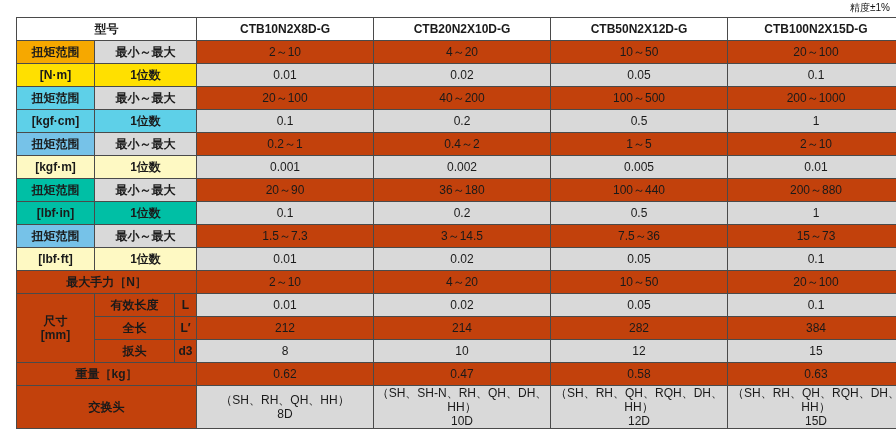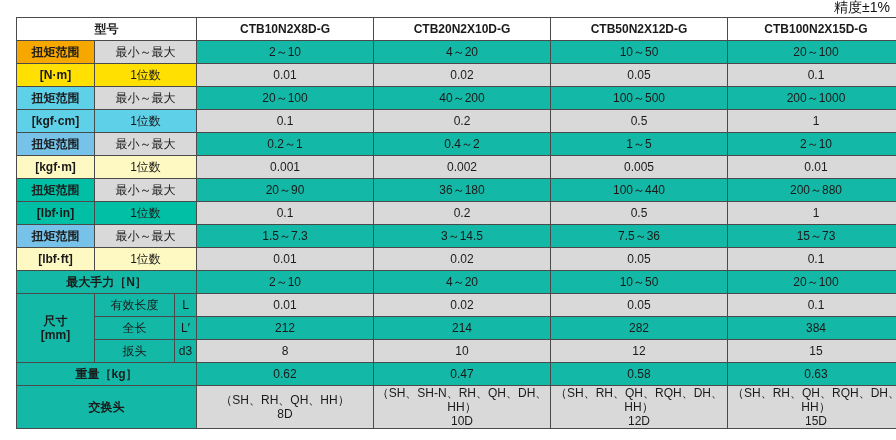--- a/index.html
+++ b/index.html
@@ -16,21 +16,21 @@
     overflow: hidden;
   }
   .page {
     position: relative;
     width: 896px;
     height: 440px;
     box-sizing: border-box;
   }
   .accuracy-note {
     text-align: right;
-    font-size: 14px;
+    font-size: 10px;
     color: #111;
     padding: 1px 6px 2px 16px;
     height: 14px;
     line-height: 13px;
   }
   table.spec {
     border-collapse: collapse;
     table-layout: fixed;
     width: 806px;
     margin-left: 16px;
@@ -58,25 +58,25 @@
   .hdr-code {
     background: #ffffff;
     font-weight: bold;
   }
   .unit-label {
     font-weight: bold;
     font-size: 12px;
     line-height: 15px;
   }
   .sub-label {
-    font-weight: normal;
+    font-weight: bold;
     font-size: 11.5px;
   }
   .grey { background: #d9d9d9; }
-  .white { background: #14b8a6; }
+  .white { background: #c2410c; }
 
   .u-orange { background: #f6a800; }
   .u-yellow { background: #ffe000; }
   .u-cyan   { background: #5ed0e8; }
   .u-cyan2  { background: #5ed0e8; }
   .u-teal   { background: #00bfa5; }
   .u-teal2  { background: #00bfa5; }
   .u-blue   { background: #76c2e8; }
   .u-blue2  { background: #fef9c3; }
 

